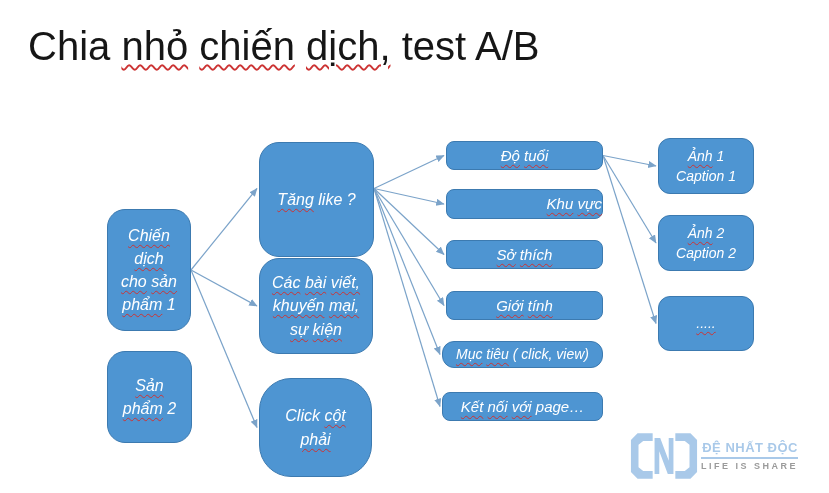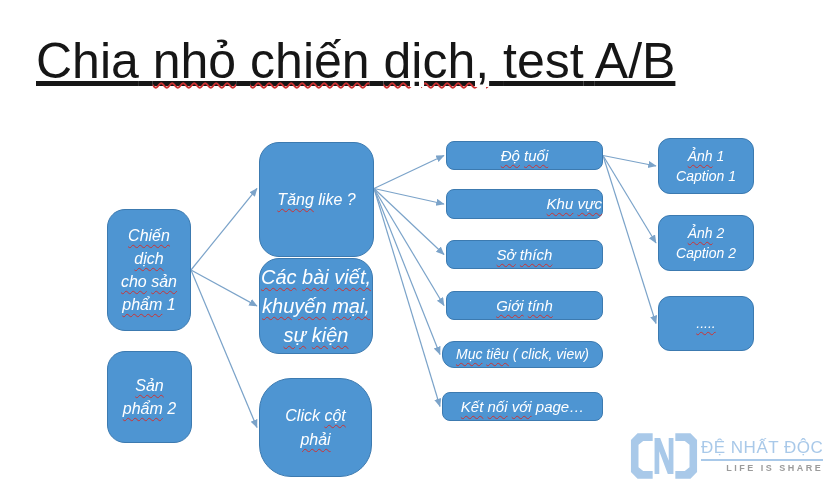--- a/index.html
+++ b/index.html
@@ -2,24 +2,23 @@
 <html><head>
 <meta charset="utf-8">
 <style>
   html,body{margin:0;padding:0;background:#fff;}
   #stage{
     position:relative;width:829px;height:493px;background:#ffffff;
     font-family:"Liberation Sans", sans-serif;overflow:hidden;
   }
   
   #title{
-    position:absolute;left:28px;top:24px;margin:8px;
-    font-size:50px;font-weight:400;color:#161616;letter-spacing:0px;
+    position:absolute;left:28px;top:24px;margin:0;
+    font-size:40px;font-weight:400;color:#161616;letter-spacing:0px;
     white-space:nowrap;
-    text-decoration:underline;
   }
   .wavy{
     text-decoration-line:underline;
     text-decoration-style:wavy;
     text-decoration-color:#cc3333;
     text-decoration-thickness:1px;
     text-underline-offset:3px;
   }
   #title .wavy{text-decoration-thickness:2px;text-underline-offset:4px;}
   
@@ -34,21 +33,21 @@
   
   #connectors{position:absolute;left:0;top:0;z-index:1;}
   
   #logo{
     position:absolute;left:630px;top:429px;width:186px;height:54px;
     display:flex;align-items:center;z-index:3;
   }
   #logo-mark{width:68px;height:50px;flex:0 0 auto;}
   #logo-text{margin-left:3px;display:flex;flex-direction:column;align-items:flex-end;}
   #logo-brand{
-    color:#A9C9E9;font-weight:400;font-size:17px;letter-spacing:0.5px;
+    color:#A9C9E9;font-weight:700;font-size:13px;letter-spacing:0.5px;
     white-space:nowrap;line-height:1.1;
   }
   #logo-rule{width:100%;height:2px;background:#A9C9E9;margin:2px 0 2px 0;}
   #logo-tagline{
     color:#9B9B9B;font-weight:700;font-size:9px;letter-spacing:2.5px;
     white-space:nowrap;
   }
 </style>
 </head>
 <body>
@@ -86,21 +85,21 @@
         <div class="line"><span class="wavy">cho</span> <span class="wavy">sản</span></div>
         <div class="line"><span class="wavy">phẩm</span> <span>1</span></div>
       </div>
       <div class="node" style="left: 107px; top: 351px; width: 85px; height: 92px; border-radius: 18px; font-size: 16px;">
         <div class="line"><span class="wavy">Sản</span></div>
         <div class="line"><span class="wavy">phẩm</span> <span>2</span></div>
       </div>
       <div class="node" style="left: 259px; top: 142px; width: 115px; height: 115px; border-radius: 20px; font-size: 16px;">
         <div class="line"><span class="wavy">Tăng</span> <span>like ?</span></div>
       </div>
-      <div class="node" style="left: 259px; top: 258px; width: 114px; height: 96px; border-radius: 20px; font-size: 20px;">
+      <div class="node" style="left: 259px; top: 258px; width: 114px; height: 96px; border-radius: 20px; font-size: 16px;">
         <div class="line"><span class="wavy">Các</span> <span class="wavy">bài</span> <span class="wavy">viết,</span></div>
         <div class="line"><span class="wavy">khuyến</span> <span class="wavy">mại,</span></div>
         <div class="line"><span class="wavy">sự</span> <span class="wavy">kiện</span></div>
       </div>
       <div class="node" style="left: 259px; top: 378px; width: 113px; height: 99px; border-radius: 32px; font-size: 16px;">
         <div class="line"><span>Click</span> <span class="wavy">cột</span></div>
         <div class="line"><span class="wavy">phải</span></div>
       </div>
       <div class="node" style="left: 446px; top: 141px; width: 157px; height: 29px; border-radius: 8px; font-size: 15px;">
         <div class="line"><span class="wavy">Độ</span> <span class="wavy">tuổi</span></div>

